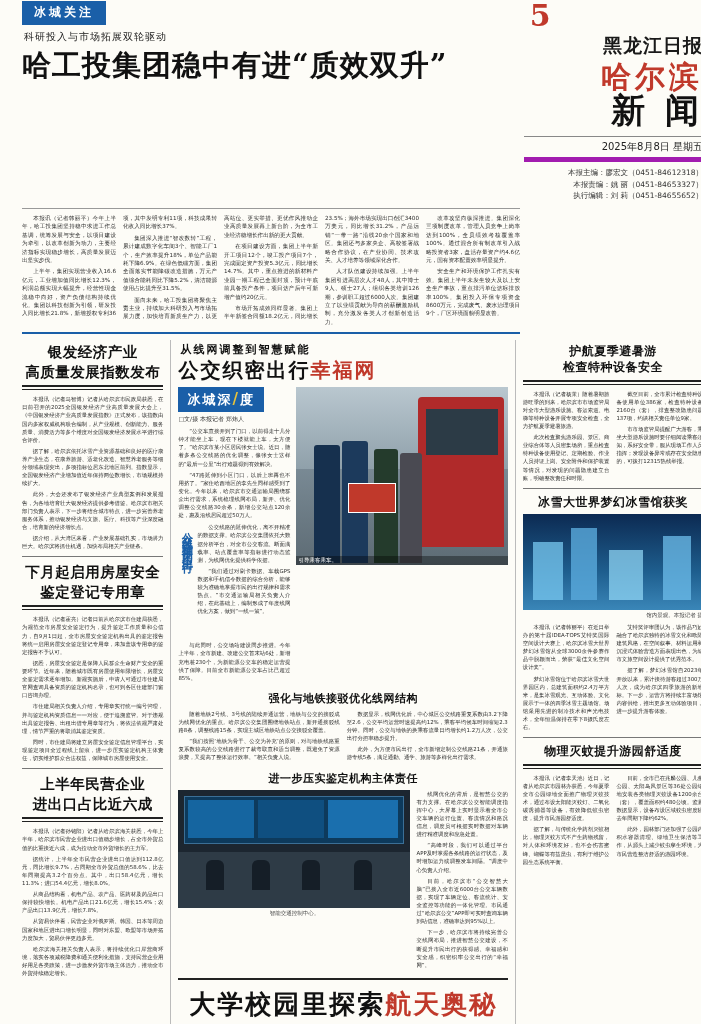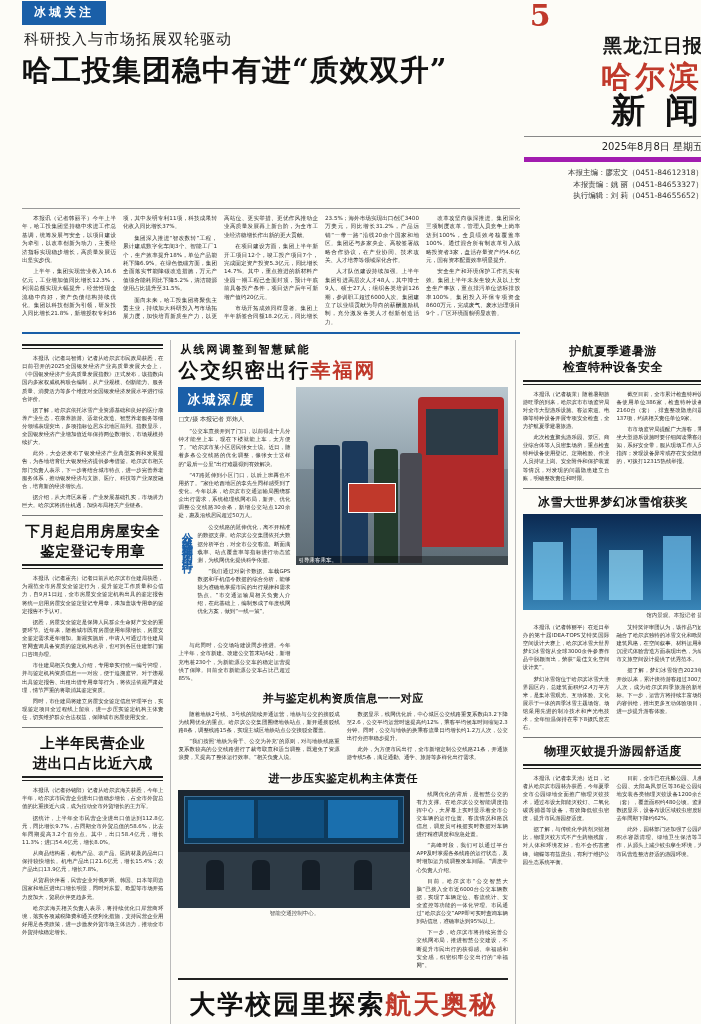--- a/index.html
+++ b/index.html
@@ -17,21 +17,21 @@
   .masthead{display:flex;align-items:flex-start;}
   .mast-left{width:498px;}
   .mast-right{width:180px;margin-left:6px;text-align:right;position:relative;}
 
   .kicker{
     display:inline-block;background:#1a5fa8;color:#fff;
     font-size:12px;letter-spacing:3px;padding:3px 12px 4px 12px;
     font-weight:bold;
   }
   .sub-kicker{
-    font-size:15px;color:#222;margin:5px 0 2px 2px;letter-spacing:1px;
+    font-size:10px;color:#222;margin:5px 0 2px 2px;letter-spacing:1px;
   }
   .lead-title{
     font-size:29px;font-weight:bold;letter-spacing:1px;margin:2px 0 4px 0;
     font-family:"DejaVu Serif","Liberation Serif",serif;
   }
 
   .pagenum{
     font-size:30px;font-weight:bold;color:#c0392b;text-align:left;margin-left:6px;
     font-family:"DejaVu Serif","Liberation Serif",serif;line-height:1;
   }
@@ -161,20 +161,24 @@
       <p>改革攻坚向纵深推进。集团深化三项制度改革，管理人员竞争上岗率达到100%，全员绩效考核覆盖率100%。通过混合所有制改革引入战略投资者3家，盘活存量资产约4.6亿元，国有资本配置效率明显提升。</p>
       <p>安全生产和环境保护工作扎实有效。集团上半年未发生较大及以上安全生产事故，重点排污单位达标排放率100%。集团投入环保专项资金8600万元，完成废气、废水治理项目9个，厂区环境面貌明显改善。</p>
     </div>
   </div>
 
   <div class="grid">
 
     <div class="col-left">
 
       <div>
+        <div class="head-2">
+          <div>银发经济产业</div>
+          <div>高质量发展指数发布</div>
+        </div>
         <div class="rule-dbl"></div>
         <div class="small">
           <p>本报讯（记者马智博）记者从哈尔滨市民政局获悉，在日前召开的2025全国银发经济产业高质量发展大会上，《中国银发经济产业高质量发展指数》正式发布，该指数由国内多家权威机构联合编制，从产业规模、创新能力、服务质量、消费活力等多个维度对全国银发经济发展水平进行综合评价。</p>
           <p>据了解，哈尔滨依托冰雪产业资源基础和良好的医疗康养产业生态，在康养旅游、适老化改造、智慧养老服务等细分领域表现突出，多项指标位居东北地区前列。指数显示，全国银发经济产业增加值近年保持两位数增长，市场规模持续扩大。</p>
           <p>此外，大会还发布了银发经济产业典型案例和发展报告，为各地培育壮大银发经济提供参考借鉴。哈尔滨市相关部门负责人表示，下一步将结合城市特点，进一步完善养老服务体系，推动银发经济与文旅、医疗、科技等产业深度融合，培育新的经济增长点。</p>
           <p>据介绍，从大湾区来看，产业发展基础扎实，市场潜力巨大。哈尔滨将抓住机遇，加快布局相关产业链条。</p>
         </div>
       </div>
 
       <div class="rule-1"></div>
@@ -249,21 +253,21 @@
             <div class="ph-person" style="left:18px;top:58px;width:26px;height:118px;background:#16304e;"></div>
             <div class="ph-person" style="left:46px;top:54px;width:26px;height:122px;background:#1c3a5c;"></div>
             <div class="ph-person" style="left:78px;top:62px;width:24px;height:114px;background:#243b2c;"></div>
             <div class="ph-person" style="left:104px;top:66px;width:22px;height:110px;background:#4a4a52;"></div>
             <div style="position:absolute;left:52px;top:96px;width:46px;height:28px;background:#c0392b;border:1px solid #fff;"></div>
             <div class="cap">引导乘客乘车。</div>
           </div>
         </div>
       </div>
 
-      <div class="sub-head">并与鉴定机构资质信息一一对应</div>
+      <div class="sub-head">强化与地铁接驳优化线网结构</div>
       <div class="small col2">
         <p>随着地铁2号线、3号线的陆续开通运营，地铁与公交的接驳成为线网优化的重点。哈尔滨公交集团围绕地铁站点，新开通接驳线路8条，调整线路15条，实现主城区地铁站点公交接驳全覆盖。</p>
         <p>“我们按照‘地铁为骨干、公交为补充’的原则，对与地铁线路重复系数较高的公交线路进行了裁弯取直和适当调整，既避免了资源浪费，又提高了整体运行效率。”相关负责人说。</p>
         <p>数据显示，线网优化后，中心城区公交线路重复系数由3.2下降至2.6，公交平均运营时速提高约12%，乘客平均候车时间缩短2.3分钟。同时，公交与地铁的换乘客流量日均增长约1.2万人次，公交出行分担率稳步提升。</p>
         <p>此外，为方便市民出行，全市新增定制公交线路21条，开通旅游专线5条，满足通勤、通学、旅游等多样化出行需求。</p>
       </div>
 
       <div class="sub-head">进一步压实鉴定机构主体责任</div>
 
       <div style="display:flex;align-items:flex-start;">

